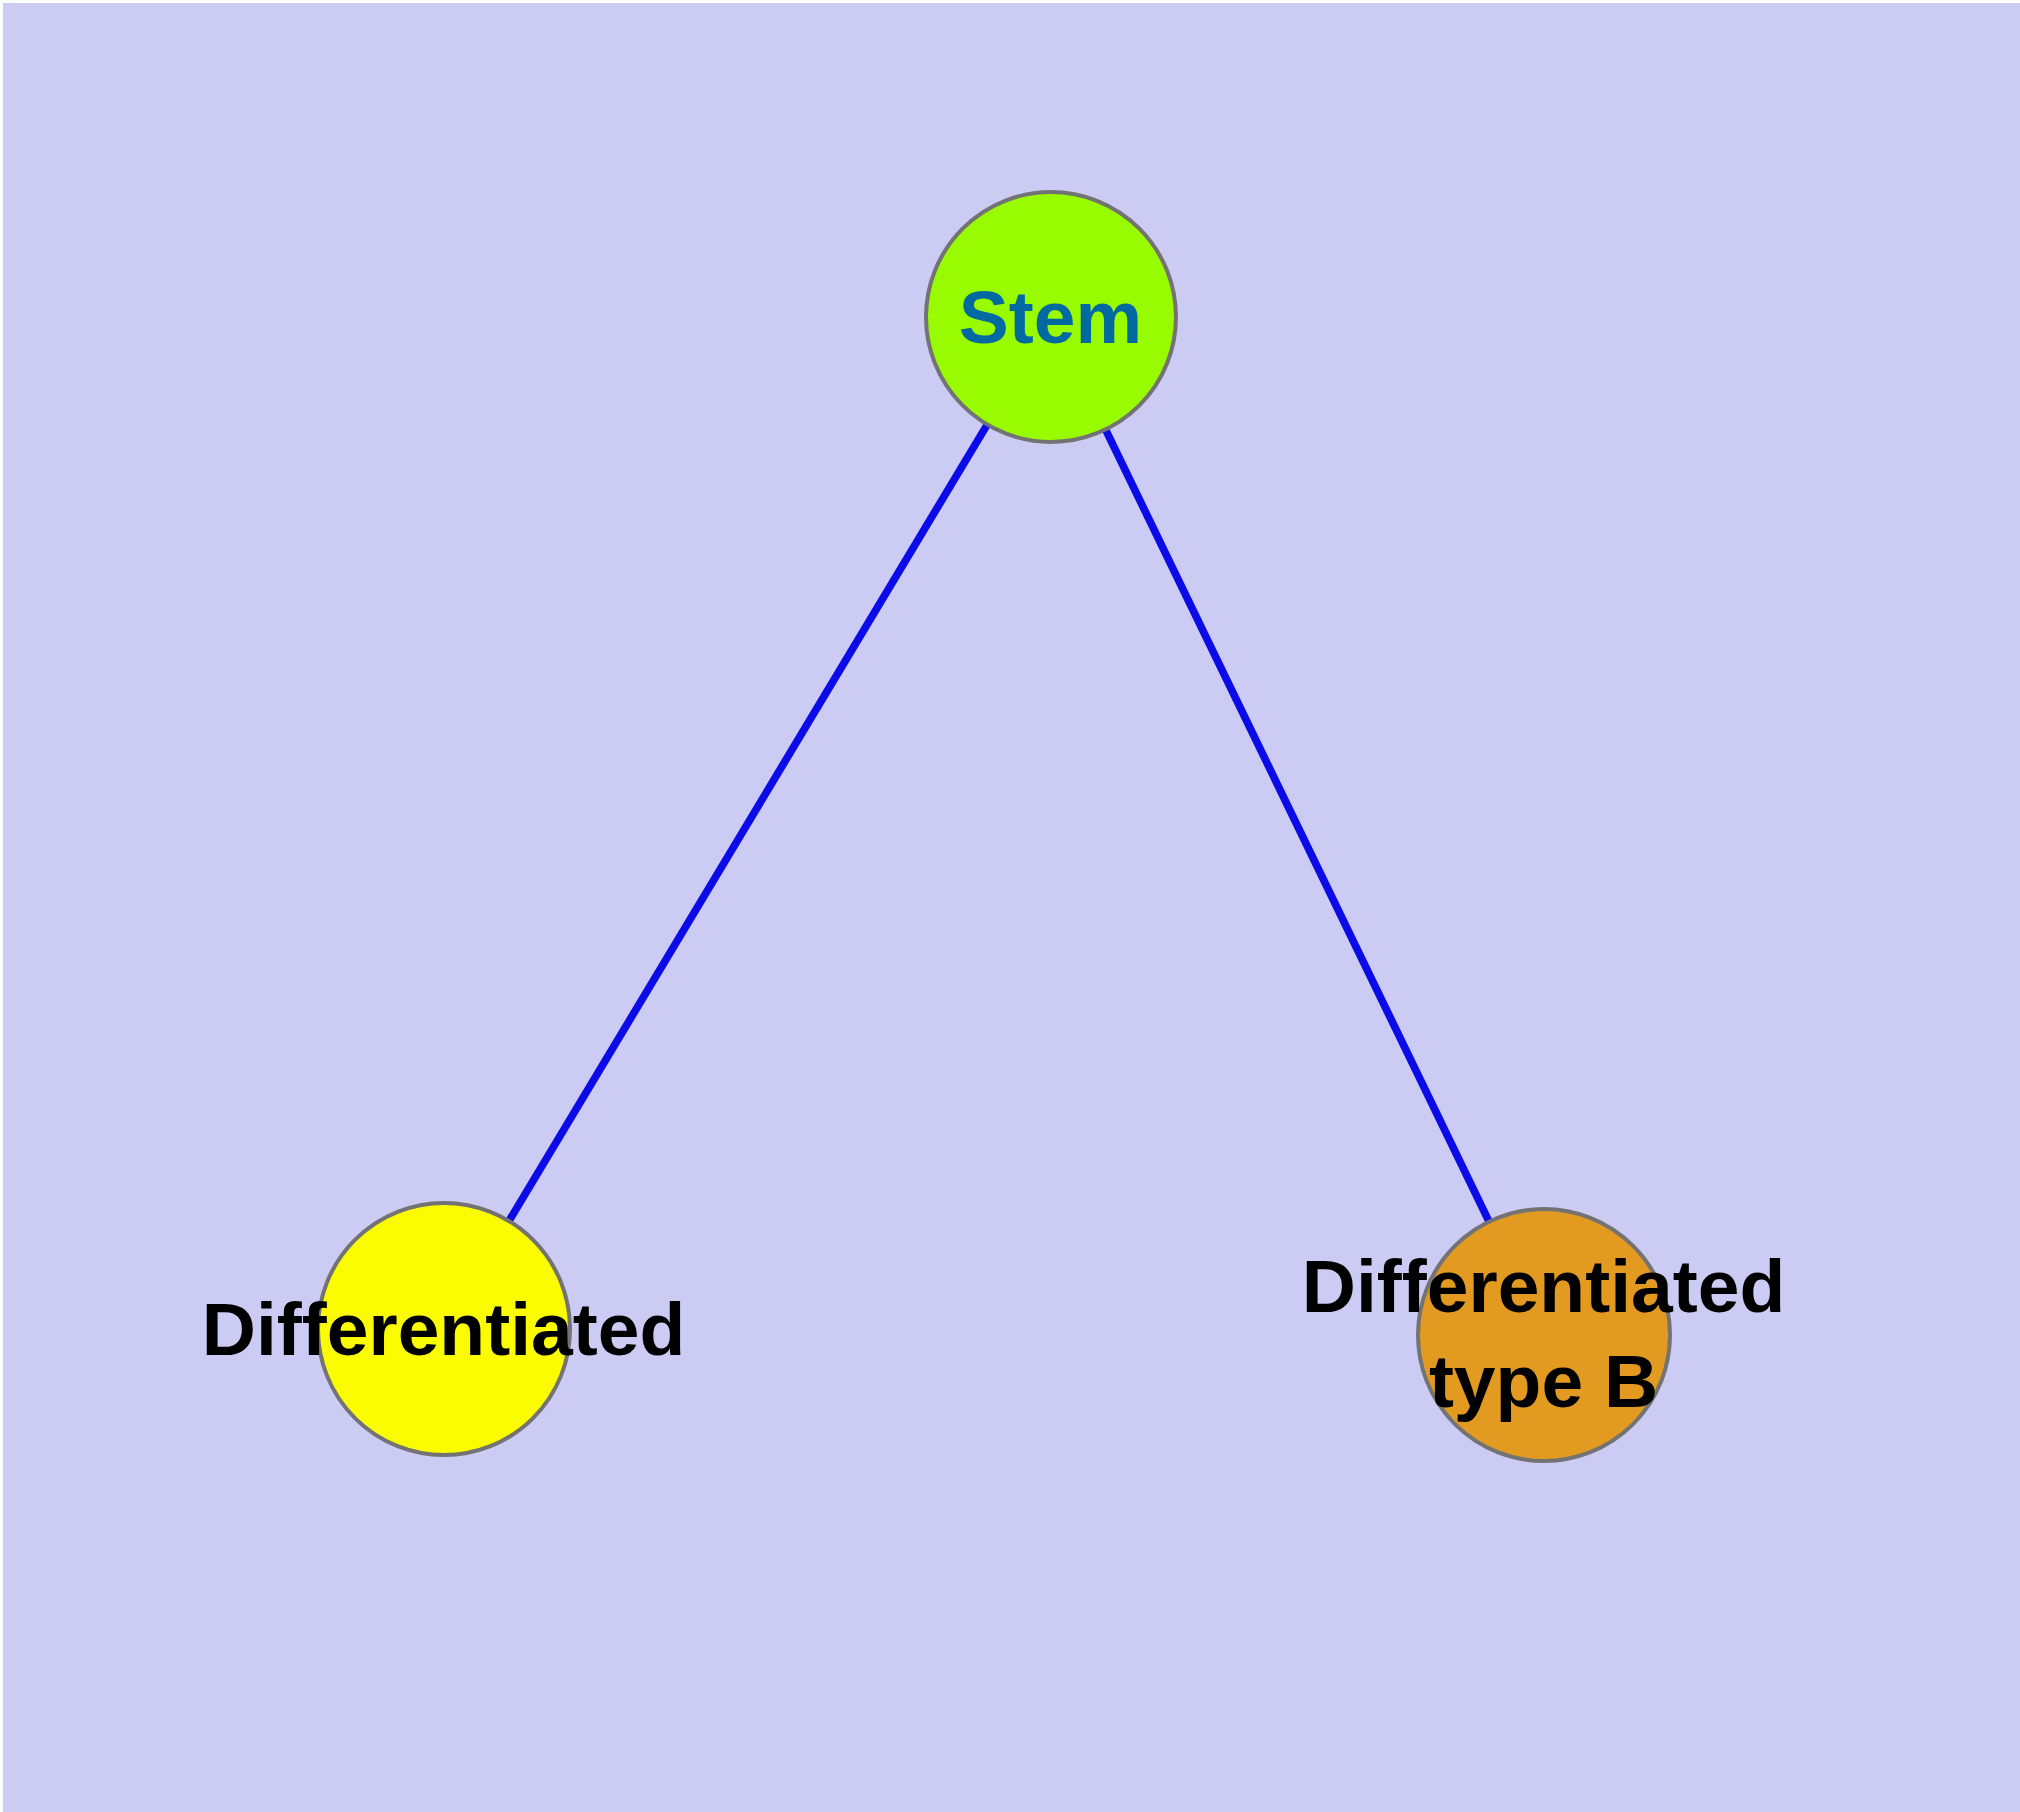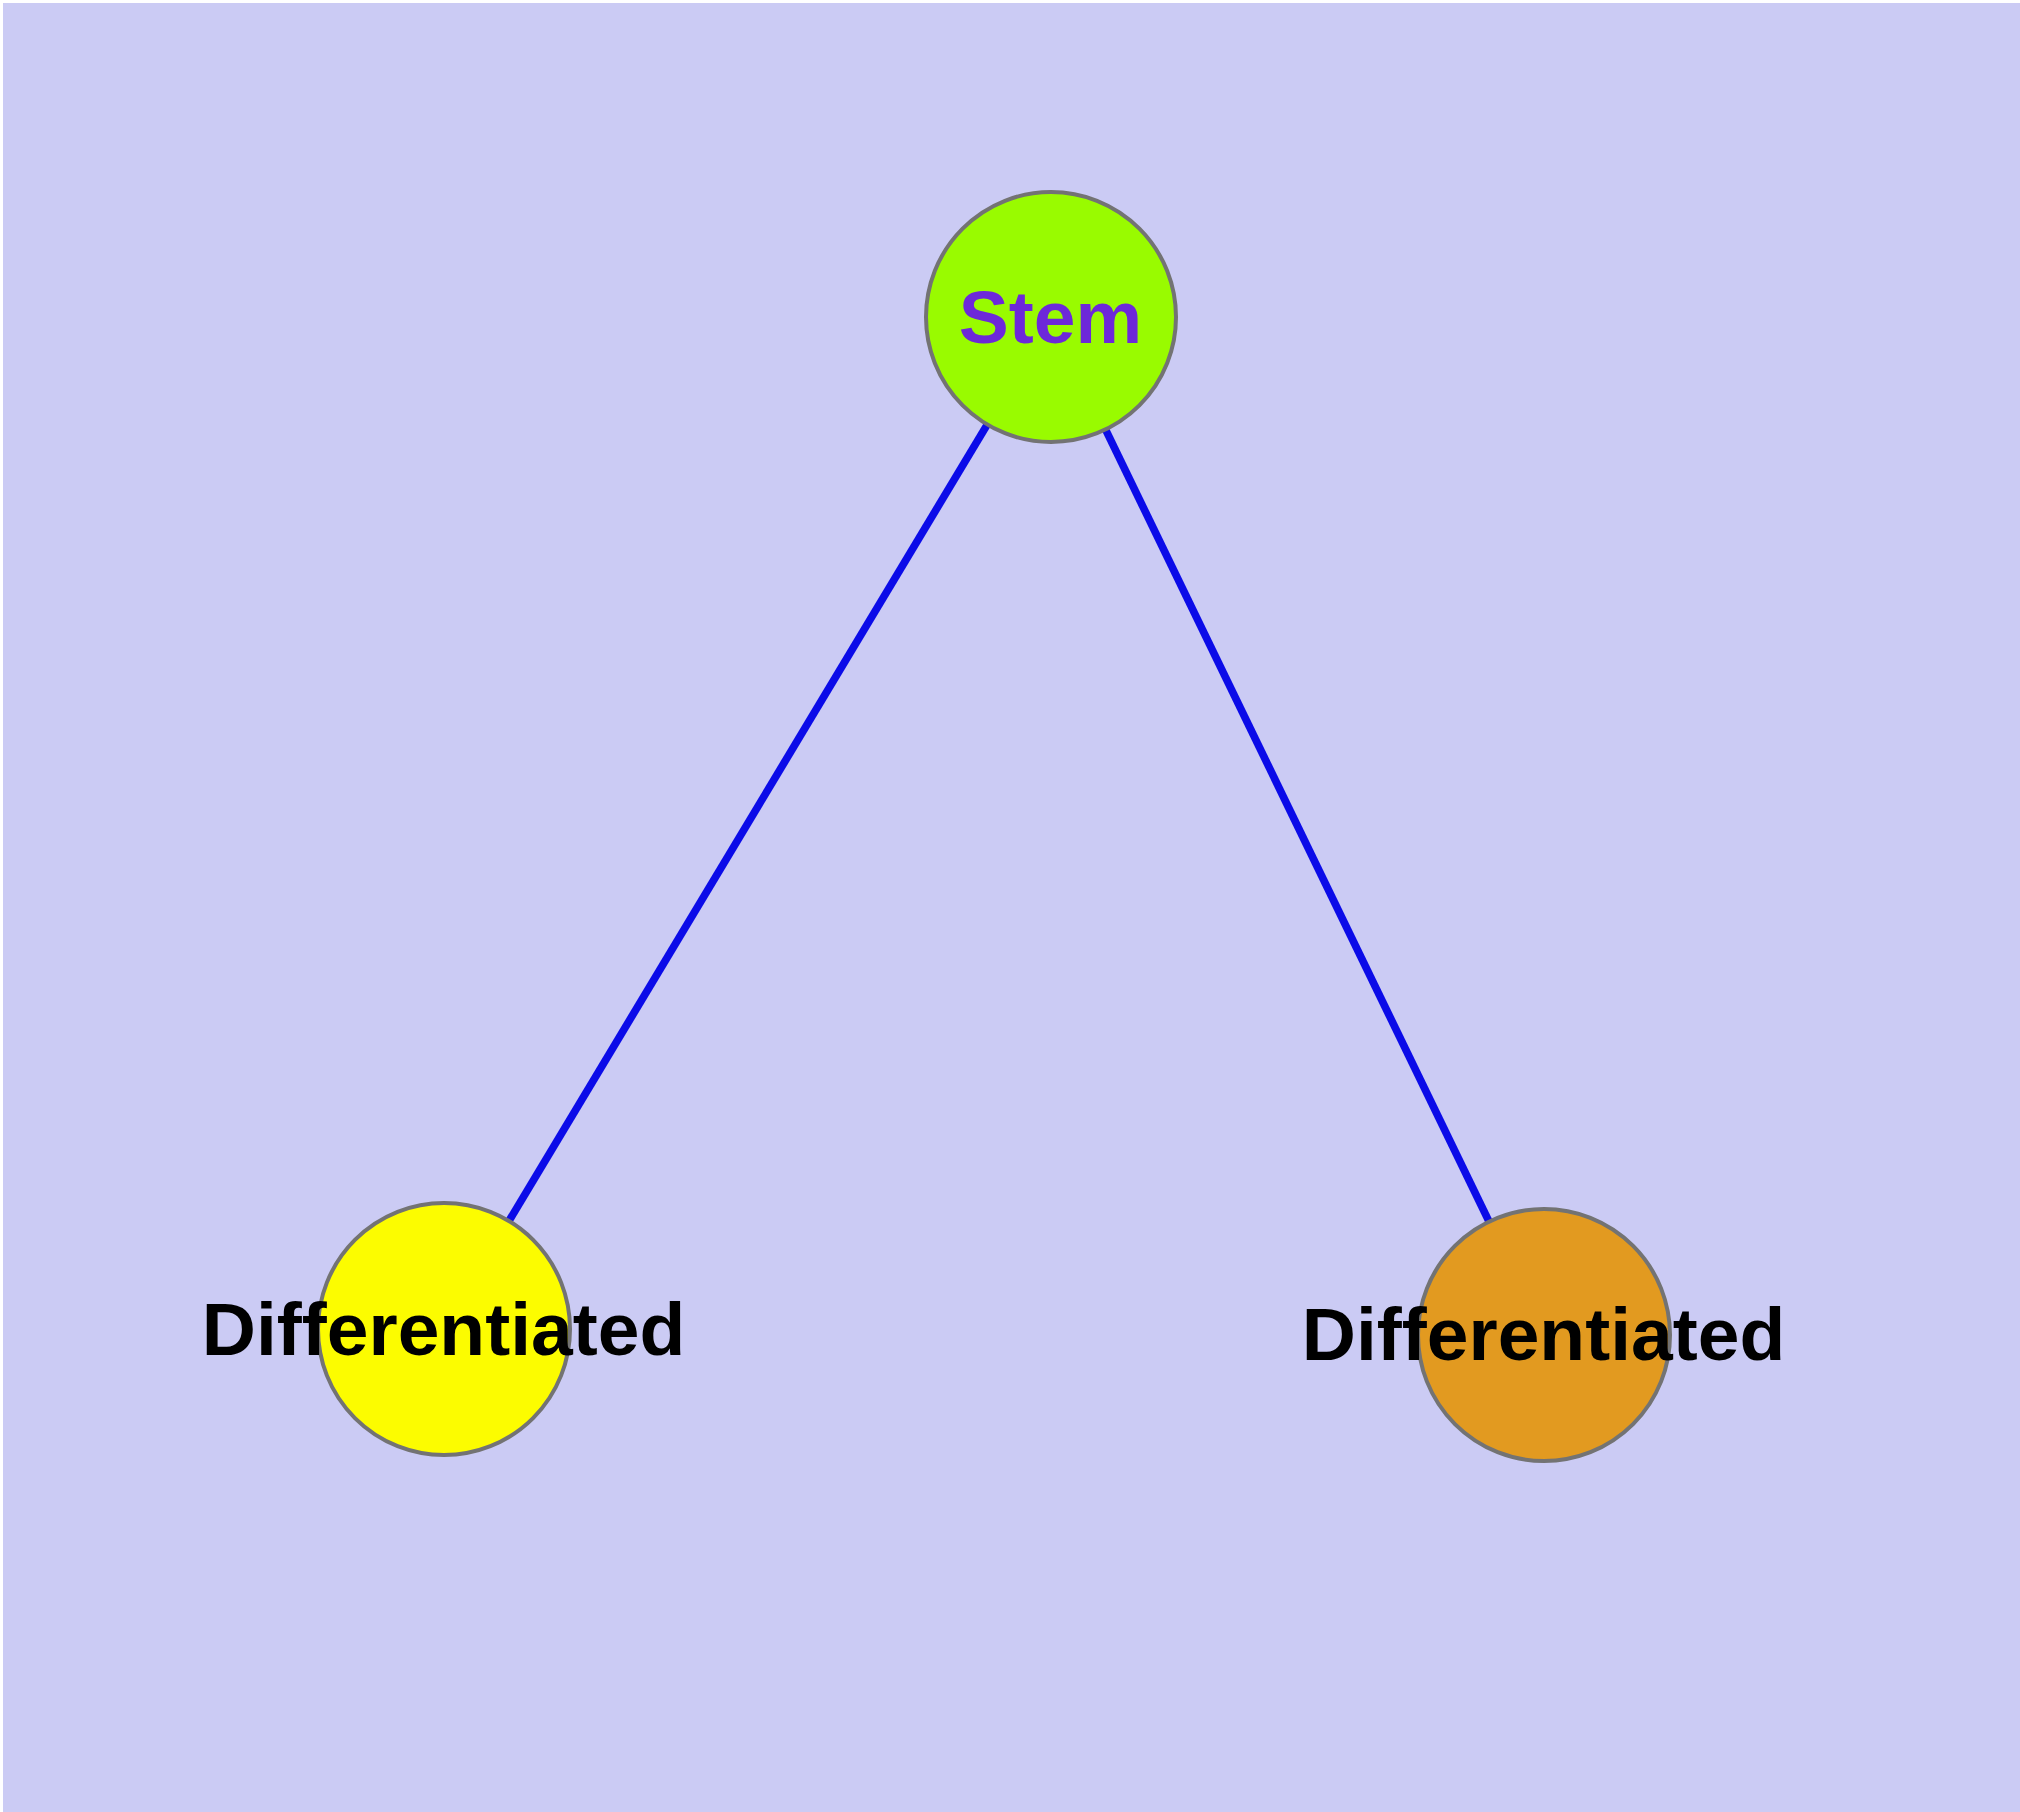--- a/index.html
+++ b/index.html
@@ -51,26 +51,27 @@
 
   <svg class="edges-layer" width="2018" height="1810" viewBox="0 0 2381 2135">
     <line x1="1237" y1="371" x2="520" y2="1565" stroke="#0b0be8" stroke-width="9"></line>
     <line x1="1237" y1="371" x2="1818" y2="1571" stroke="#0b0be8" stroke-width="9"></line>
   </svg>
 
   <div class="node" style="left: 921px; top: 187px; height: 254px; width: 254px; background: rgb(153, 251, 0); border-color: rgb(115, 115, 115); border-width: 4.2px;"></div>
   <div class="node" style="left: 313px; top: 1198px; height: 256px; width: 256px; background: rgb(252, 252, 0); border-color: rgb(115, 115, 115); border-width: 4.2px;"></div>
   <div class="node" style="left: 1413px; top: 1204px; height: 256px; width: 256px; background: rgb(226, 154, 32); border-color: rgb(115, 115, 115); border-width: 4.2px;"></div>
 
-  <div class="node-label" style="left: 1048px; top: 314px; color: #6d28d9;">
+  <div class="node-label" style="left: 1048px; top: 314px; color: #0369a1;">
     <div>Stem</div>
   </div>
 
   <div class="node-label" style="left: 441px; top: 1326px; color: rgb(0, 0, 0);">
     <div>Differentiated</div>
   </div>
 
   <div class="node-label" style="left: 1541px; top: 1331px; color: rgb(0, 0, 0);">
     <div>Differentiated</div>
+    <div>type B</div>
   </div>
 
 </div>
 
 
 </body></html>

